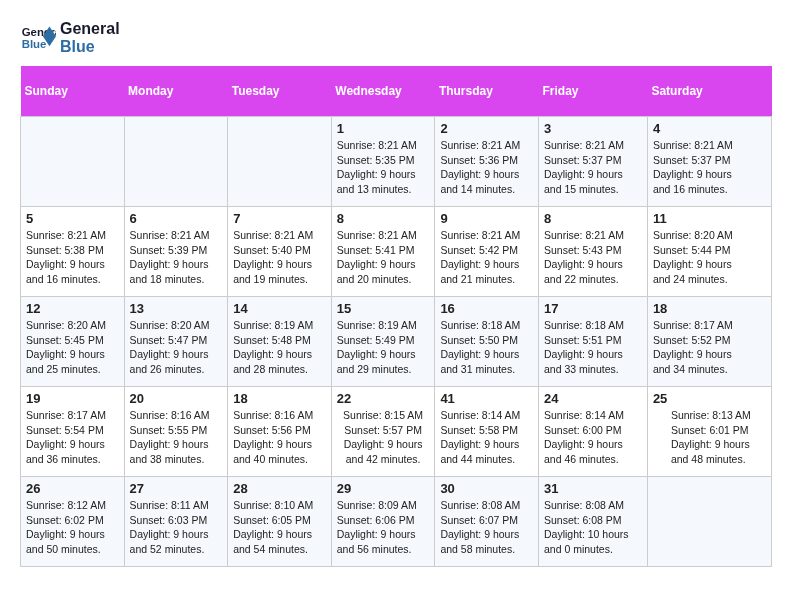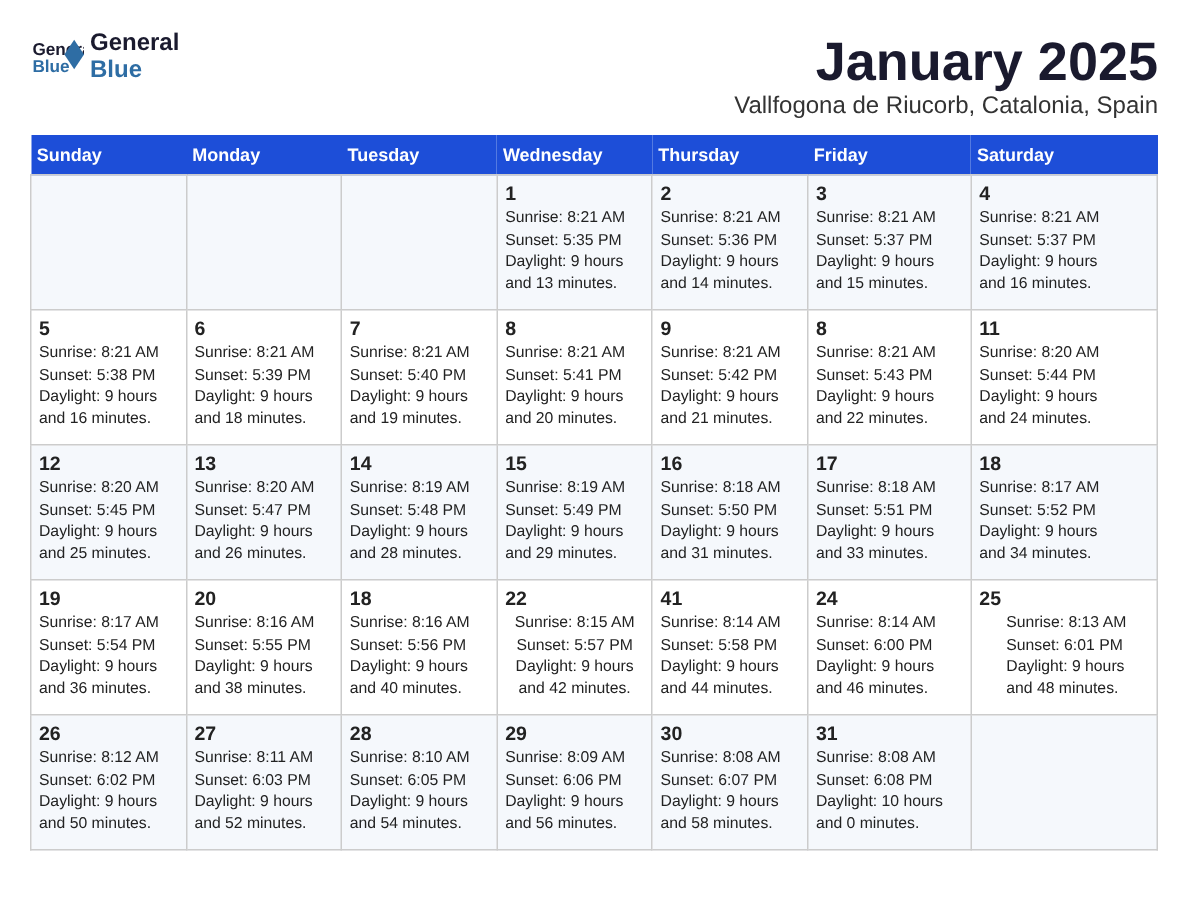--- a/index.html
+++ b/index.html
@@ -36,23 +36,23 @@
     .calendar-subtitle {
       font-size: 16px;
       color: #333;
     }
     table {
       width: 100%;
       border-collapse: collapse;
       font-size: 11px;
     }
     thead tr th {
-      background: #1d4ed8;
+      background: #d946ef;
       color: #fff;
-      padding: 6px 4px;
+      padding: 18px 4px;
       text-align: left;
       font-size: 12px;
       font-weight: bold;
     }
     tbody tr td {
       border: 1px solid #ccc;
       vertical-align: top;
       padding: 4px 5px;
       min-height: 80px;
       height: 90px;
@@ -90,24 +90,20 @@
     <svg class="logo-icon" viewBox="0 0 44 44">
       <text x="2" y="20" font-size="14" font-weight="bold" fill="#1a1a2e">General</text>
       <text x="2" y="34" font-size="14" font-weight="bold" fill="#2e6da4">Blue</text>
       <polygon points="36,8 44,20 36,32 28,20" fill="#2e6da4"></polygon>
     </svg>
     <div>
       <div style="font-size:16px;font-weight:bold;color:#1a1a2e;line-height:1.1">General</div>
       <div style="font-size:16px;font-weight:bold;color:#2e6da4;line-height:1.1">Blue</div>
     </div>
   </div>
-  <div class="title-block">
-    <div class="calendar-title">January 2025</div>
-    <div class="calendar-subtitle">Vallfogona de Riucorb, Catalonia, Spain</div>
-  </div>
 </div>
 
 <table>
   <thead>
     <tr>
     <th>Sunday</th>
         <th>Monday</th>
         <th>Tuesday</th>
         <th>Wednesday</th>
         <th>Thursday</th>

